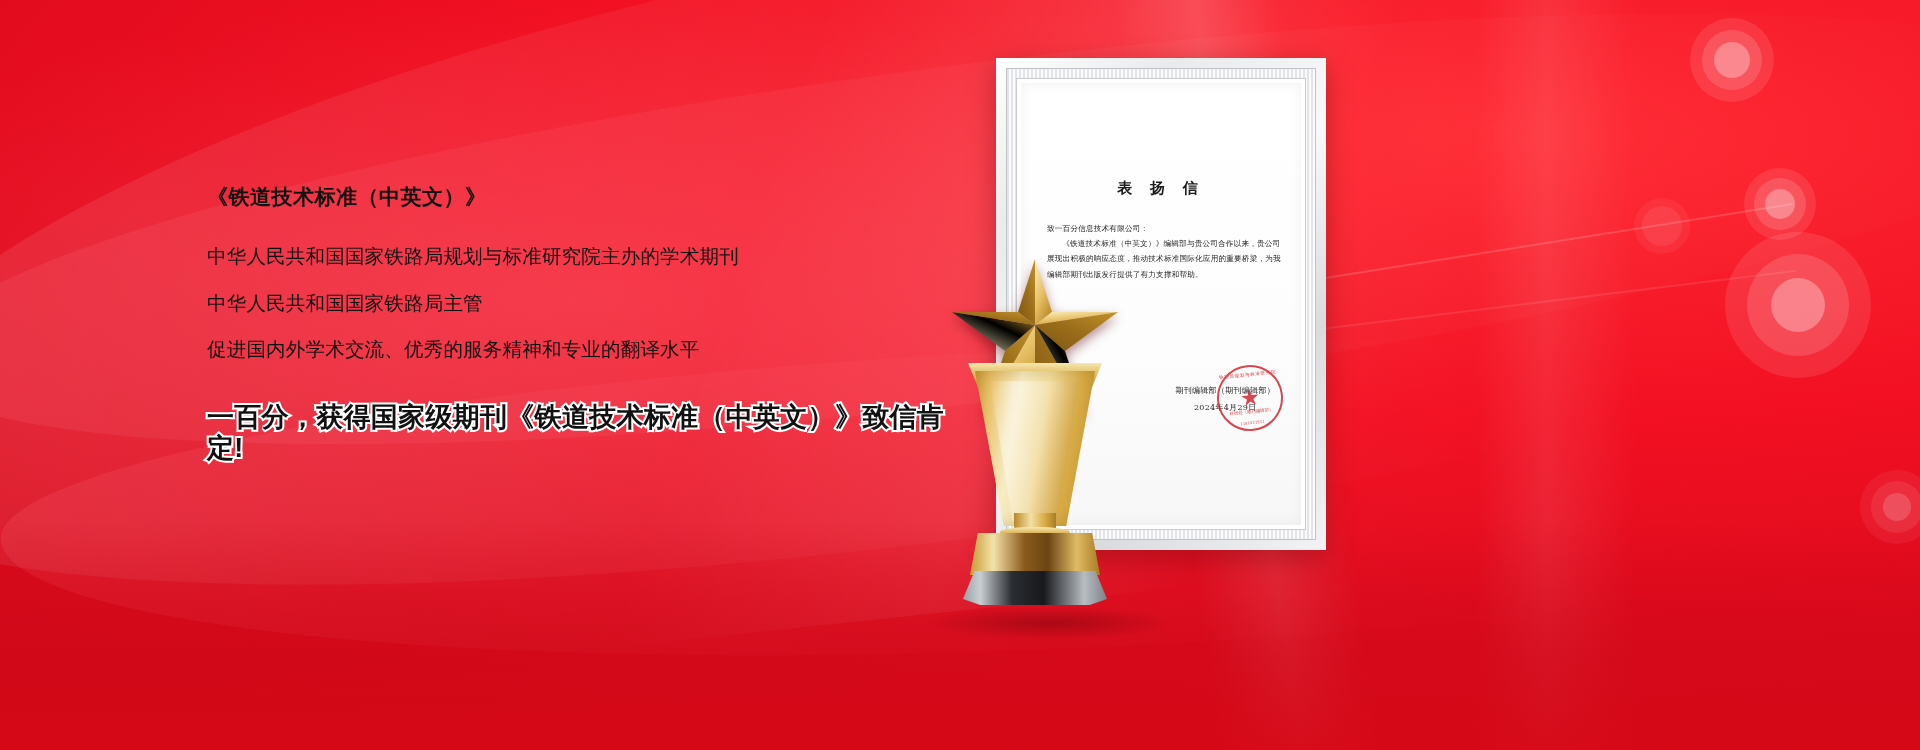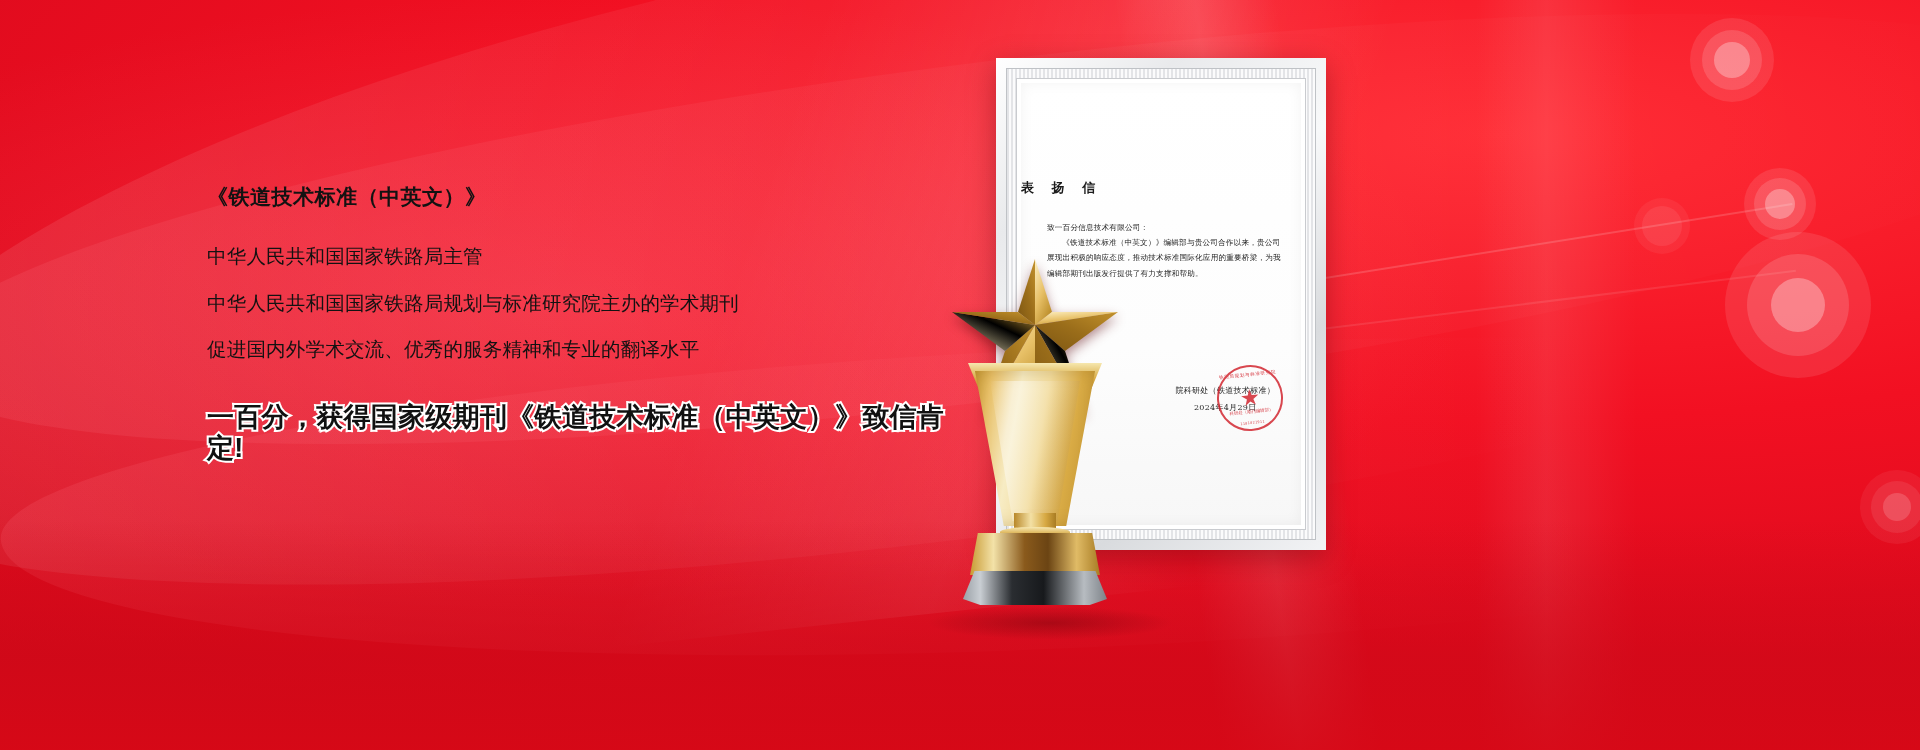--- a/index.html
+++ b/index.html
@@ -168,27 +168,27 @@
     box-shadow:inset 0 0 0 1px #c9cbcf, 0 0 0 1px #bfc2c6;
     padding:1px;
   }
   .paper{
     position:absolute;left:1021px;top:83px;width:280px;height:442px;
     background:linear-gradient(180deg,#ffffff 0%,#fdfdfd 60%,#f7f7f7 100%);
     box-shadow:inset 0 0 14px rgba(0,0,0,.05);
     overflow:hidden;
   }
   .cert-title{
-    position:absolute;left:0;right:0;top:96px;text-align:left;
-    font-family:Liberation Sans, sans-serif;
-    font-size:13px;font-weight:700;letter-spacing:7px;color:#1b1b1b;
+    position:absolute;left:0;right:0;top:96px;text-align:center;
+    font-family:Liberation Serif, serif;
+    font-size:15px;font-weight:700;letter-spacing:7px;color:#1b1b1b;
   }
   .cert-body{
     position:absolute;left:26px;right:20px;top:138px;
-    font-family:Liberation Mono, monospace;
+    font-family:Liberation Sans, sans-serif;
     font-size:7.6px;line-height:2.0;color:#1e1e1e;letter-spacing:.2px;
   }
   .cert-body p{margin:0;}
   .cert-body p.indent{text-indent:2em;}
   .sign{
     position:absolute;right:26px;top:300px;text-align:center;
     font-family:"DejaVu Serif","Liberation Serif",serif;
     font-size:8px;line-height:2.1;color:#1e1e1e;letter-spacing:.3px;
   }
   
@@ -257,22 +257,22 @@
   </div>
   <div class="bokeh" style="left:1860px;top:470px;width:74px;height:74px;opacity:.6;">
     <div class="ring"></div>
     <div class="mid" style="left:11px;top:11px;right:11px;bottom:11px;"></div>
     <div class="core" style="left:23px;top:23px;right:23px;bottom:23px;"></div>
   </div>
 
   <div class="text-block">
     <div class="journal-title">《铁道技术标准（中英文）》</div>
 
+    <div class="desc-line">中华人民共和国国家铁路局规划与标准研究院主办的学术期刊</div>
     <div class="desc-line">中华人民共和国国家铁路局主管</div>
-    <div class="desc-line">中华人民共和国国家铁路局规划与标准研究院主办的学术期刊</div>
     <div class="desc-line">促进国内外学术交流、优秀的服务精神和专业的翻译水平</div>
 
     <div class="headline">一百分，获得国家级期刊《铁道技术标准（中英文）》致信肯定!</div>
 
   </div>
 
   <div class="trophy-shadow"></div>
 
   <div class="frame">
     <div class="frame-inner-bevel"></div>
@@ -280,21 +280,21 @@
 
   <div class="paper">
     <div class="cert-title">表 扬 信</div>
 
     <div class="cert-body">
       <p>致一百分信息技术有限公司：</p>
       <p class="indent">《铁道技术标准（中英文）》编辑部与贵公司合作以来，贵公司展现出积极的响应态度，推动技术标准国际化应用的重要桥梁，为我编辑部期刊出版发行提供了有力支撑和帮助。</p>
     </div>
 
     <div class="sign">
-      <div>院科研处（铁道技术标准）</div>
+      <div>期刊编辑部（期刊编辑部）</div>
       <div>2024年4月29日</div>
     </div>
 
     <div class="seal">
       <div class="seal-arc">铁路局规划与标准研究院</div>
       <div class="seal-star"></div>
       <div class="seal-sub">科研处（期刊编辑部）</div>
       <div class="seal-num">1101021911</div>
     </div>
   </div>

